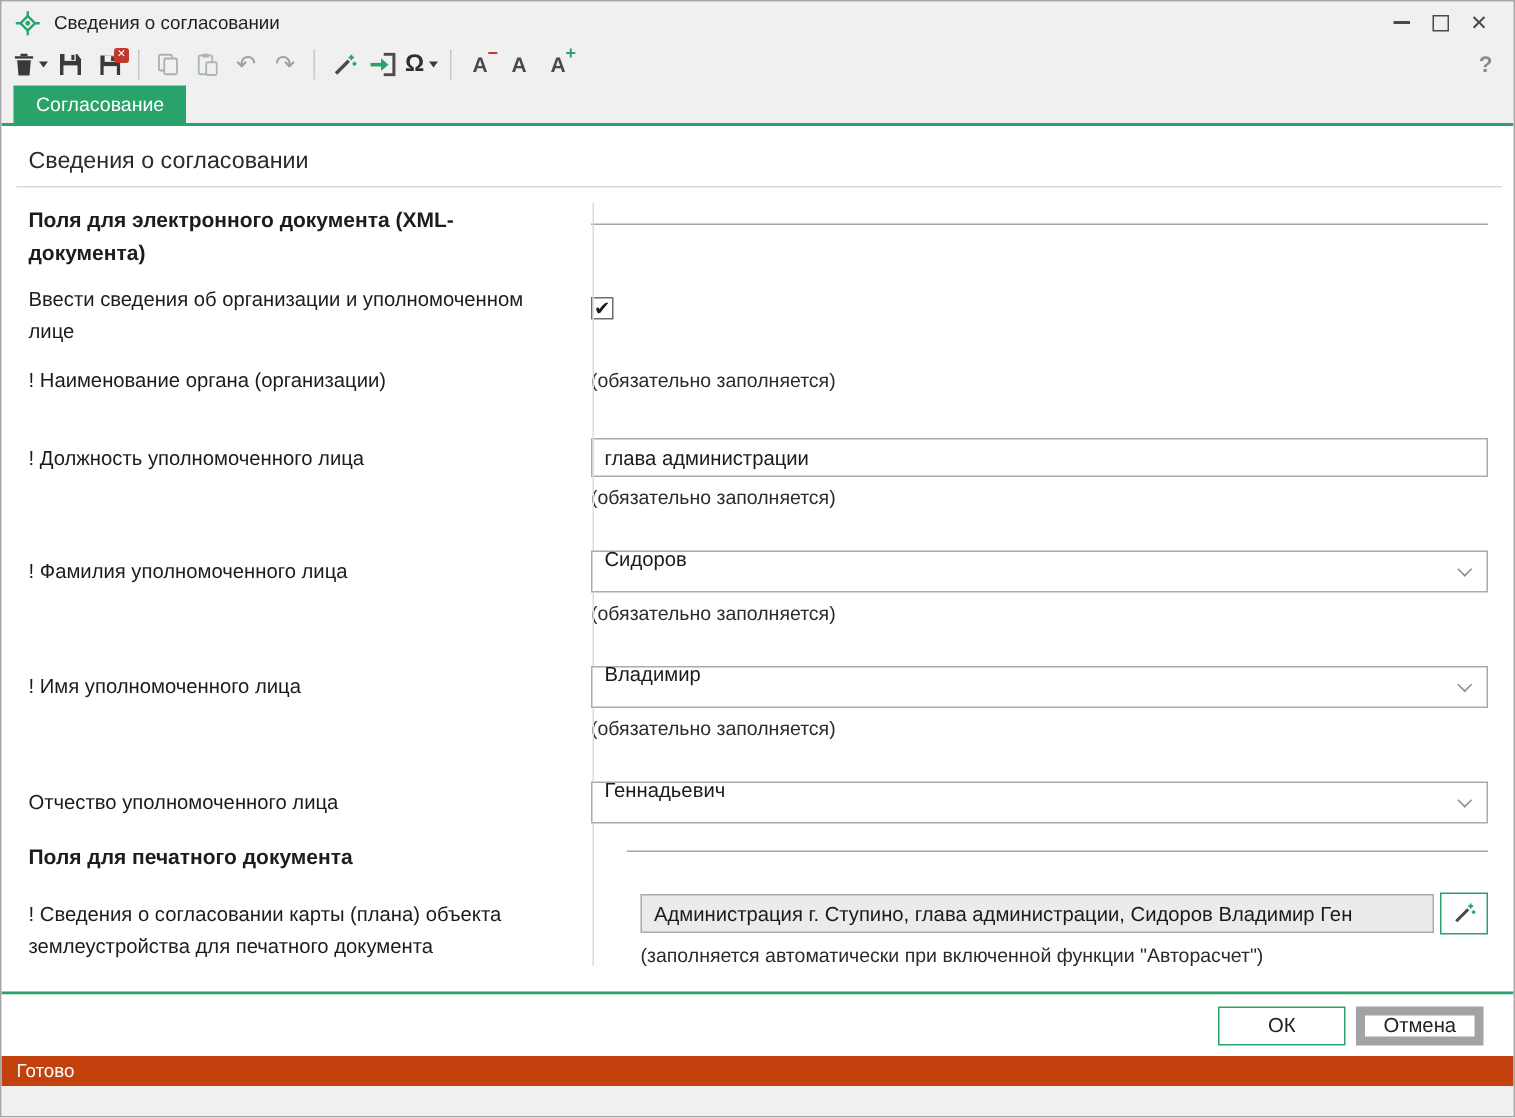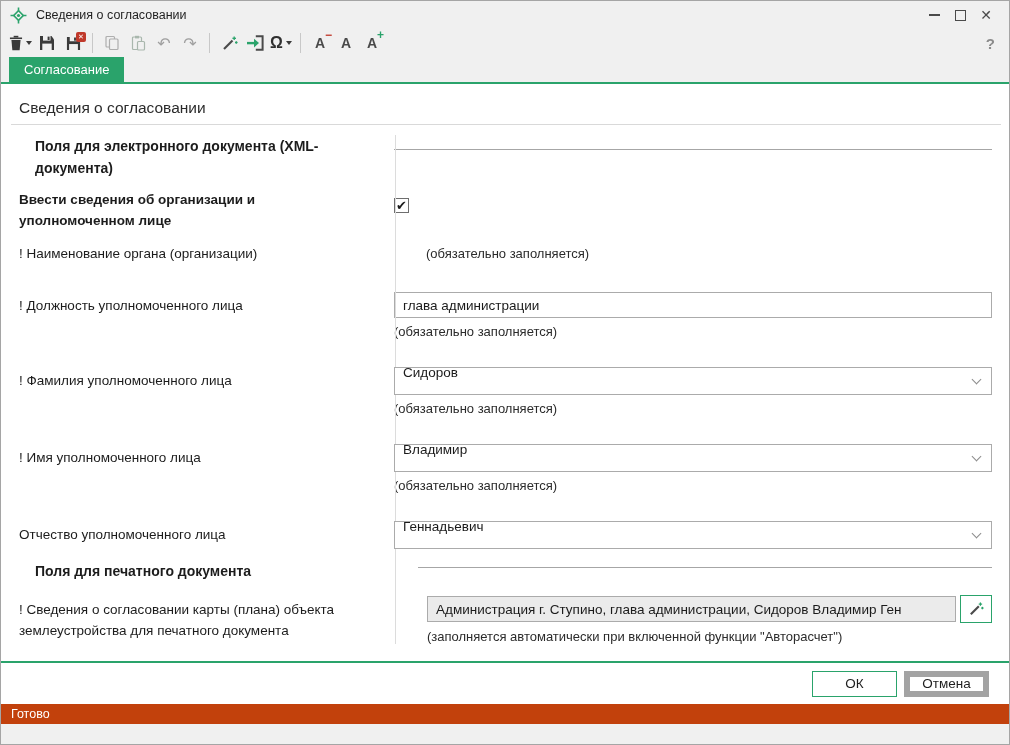--- a/index.html
+++ b/index.html
@@ -35,32 +35,32 @@
   .tab { height: 25px; background: #2aa36b; color: #fff; font-size: 13px; display: flex; align-items: center; padding: 0 15px; }
   
   .content { flex: 1 1 auto; background: #fff; overflow: hidden; }
   .page-heading { margin: 15px 8px 0 10px; padding: 0 0 7px 8px; font-size: 15.5px; color: #2b2b2b; border-bottom: 1px solid #d9d9d9; }
   .form { position: relative; margin-top: 10px; }
   .vline { position: absolute; left: 394px; top: 0; bottom: 0; width: 1px; background: #dcdcdc; }
   .row { display: flex; }
   .lcol { flex: 0 0 385px; padding-left: 18px; padding-right: 14px; }
   .rcol { flex: 1 1 auto; padding-left: 8px; padding-right: 17px; }
   .label { font-size: 13.5px; color: #1c1c1c; line-height: 21px; }
-  .label.bold { font-weight: bold; font-size: 14px; line-height: 22px; margin-left: 16px; }
+  .label.bold { font-weight: bold; font-size: 14px; line-height: 22px; }
   .label.pad { padding-top: 3px; }
   .hline { height: 1px; background: #a6a6a6; }
   .caption { font-size: 13px; color: #2b2b2b; margin-top: 6px; }
   input.field { width: 100%; height: 26px; border: 1px solid #ababab; background: #fff; padding: 0 8px; font-size: 13.5px; color: #1b1b1b; font-family: inherit; outline: none; }
   input.field.readonly { background: #ebebeb; }
   .combo { position: relative; width: 100%; height: 28px; border: 1px solid #ababab; background: #fff; display: flex; align-items: center; padding: 0 26px 17px 8px; font-size: 13.5px; color: #1b1b1b; }
   .chev { position: absolute; right: 11px; top: 8px; width: 7px; height: 7px; border-right: 1.4px solid #8c8c8c; border-bottom: 1.4px solid #8c8c8c; transform: rotate(45deg); }
   .checkbox { width: 15px; height: 15px; border: 1px solid #6e6e6e; background: #fff; display: flex; align-items: center; justify-content: center; font-size: 13px; color: #1a1a1a; line-height: 13px; margin-top: 9px; }
   .autofill-wrap { display: flex; align-items: stretch; gap: 4px; }
   .wand-btn { flex: 0 0 32px; height: 28px; margin-top: -1px; border: 1px solid #2aa36b; background: #fff; display: flex; align-items: center; justify-content: center; }
-  .mt6 { margin-top: 6px; }  .mt9 { margin-top: 9px; gap: 32px; }  .mt10 { margin-top: 10px; font-weight: bold; }
+  .mt6 { margin-top: 6px; }  .mt9 { margin-top: 9px; }  .mt10 { margin-top: 10px; }
   .mt11 { margin-top: 11px; gap: 24px; } .mt13 { margin-top: 28px; } .mt14 { margin-top: 14px; gap: 33px; }
   
   .footer-line { height: 2px; background: #2aa36b; flex: 0 0 auto; }
   .footer { height: 41px; background: #fff; display: flex; justify-content: flex-end; align-items: center; gap: 7px; padding-right: 20px; flex: 0 0 auto; }
   .btn { width: 85px; height: 26px; background: #fff; font-size: 13.5px; color: #1f1f1f; display: flex; align-items: center; justify-content: center; font-family: inherit; }
   .btn.ok { border: 1px solid #2aa36b; }
   .btn.cancel { border: 6px solid #a3a3a3; }
   
   .statusbar { height: 20px; background: #c2410c; color: #fff; font-size: 12.5px; display: flex; align-items: center; padding-left: 10px; flex: 0 0 auto; }
   .bottom-strip { flex: 1 0 3px; background: #f0f0f0; }

